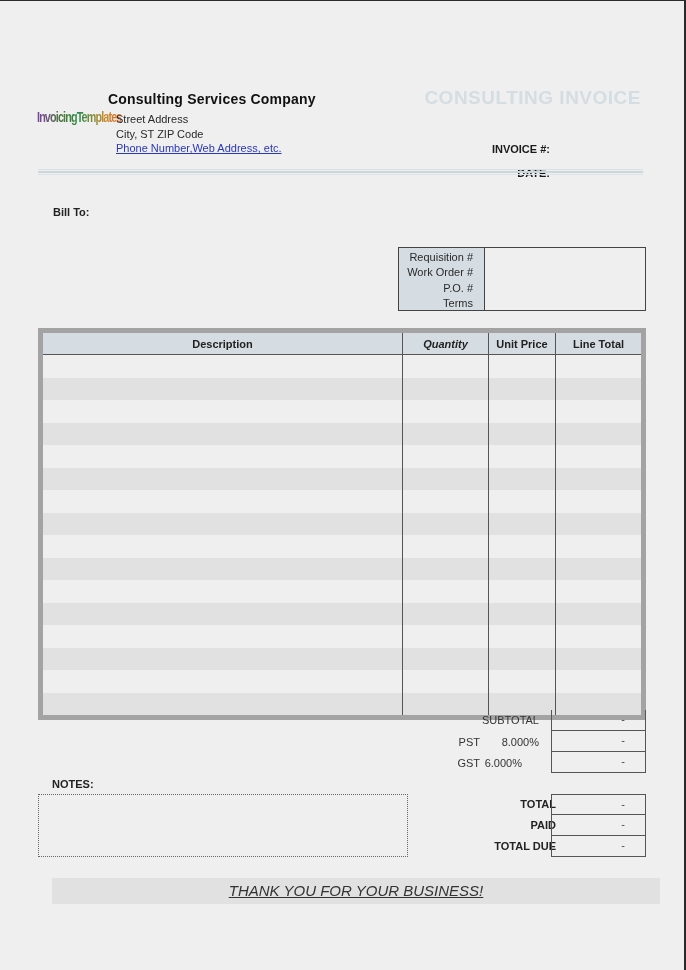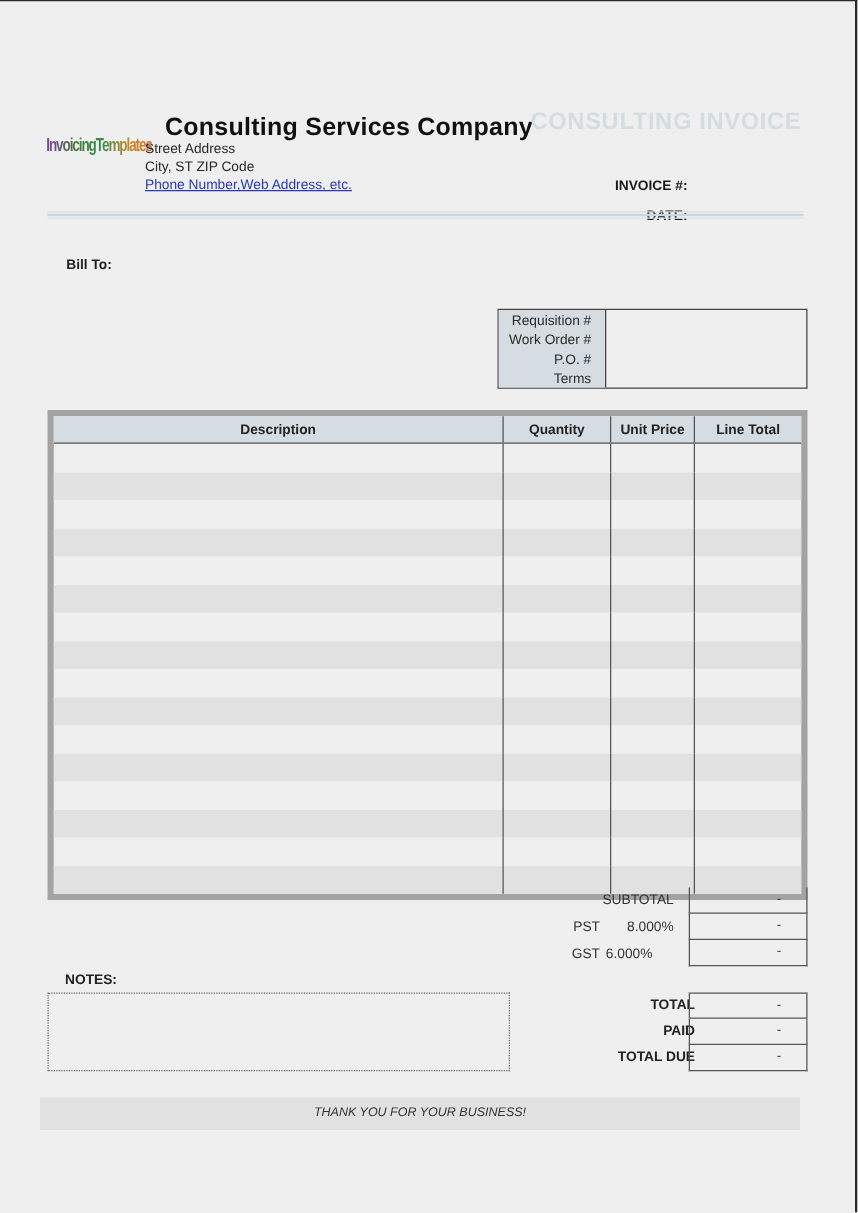--- a/index.html
+++ b/index.html
@@ -8,21 +8,21 @@
   .frame-top { position: absolute; left: 0; top: 0; width: 686px; height: 1px; background: #2a2a2a; }
   .frame-right { position: absolute; right: 0; top: 0; width: 2px; height: 970px; background: #2a2a2a; }
 
   .abs { position: absolute; }
 
   
   .logo { left: 37px; top: 108px; font-family: "Liberation Sans", sans-serif; font-size: 15px; font-weight: bold;
           letter-spacing: -1.2px; transform: scaleX(0.72); transform-origin: left center; white-space: nowrap;
           background: linear-gradient(90deg, #7b3fa0 0%, #4a7a3a 30%, #2f8a4a 50%, #c88a2a 80%, #d9682a 100%);
           -webkit-background-clip: text; background-clip: text; color: transparent; }
-  .company { left: 132px; top: 91px; font-size: 20px; font-weight: bold; letter-spacing: 0.2px; color: #111; }
+  .company { left: 108px; top: 91px; font-size: 14px; font-weight: bold; letter-spacing: 0.2px; color: #111; }
   .addr { left: 116px; font-size: 11px; color: #2a2a2a; }
   .addr.l1 { top: 113px; }
   .addr.l2 { top: 128px; }
   .addr.link { top: 142px; color: #2a37b8; text-decoration: underline; }
   .inv-title { right: 45px; top: 87px; font-size: 19px; font-weight: bold; color: #d4dde2; letter-spacing: 0.5px; }
   .meta-label { right: 136px; font-size: 11px; font-weight: bold; color: #1a1a1a; text-align: right; }
   .meta-label.date { top: 127px; margin-top: 40px; }
   .meta-label.invno { top: 143px; }
   .rule { left: 38px; width: 605px; height: 1px; }
 
@@ -33,21 +33,21 @@
   .req-labels { width: 86px; background: #d5dde2; border-right: 1px solid #444; padding-top: 2px; }
   .req-label { font-size: 11px; color: #2a2a2a; text-align: right; padding-right: 11px; height: 15.3px; line-height: 15.3px; }
   .req-values { flex: 1; }
 
   
   .items { left: 38px; top: 328px; width: 608px; border: 5px solid #a3a3a3; }
   .items-head { display: flex; height: 22px; background: #d5dde2; border-bottom: 1px solid #555; }
   .items-head > div { font-size: 11px; font-weight: bold; color: #222; text-align: center; line-height: 22px; border-right: 1px solid #555; }
   .items-head > div:last-child { border-right: none; }
   .c-desc { width: 360px; }
-  .c-qty { width: 86px; }
+  .c-qty { width: 86px; font-style: italic; }
   .c-unit { width: 67px; }
   .c-line { flex: 1; }
   .items-body { position: relative; }
   .item-row { display: flex; height: 22.5px; }
   .item-row:nth-child(even) { background: #e1e1e1; }
   .item-row > div { border-right: 1px solid #555; }
   .item-row > div:last-child { border-right: none; }
 
   
   .sum-label { font-size: 11px; color: #333; text-align: right; }
@@ -56,21 +56,21 @@
   .sum-box.s2 { top: 731px; height: 21px; line-height: 19px; border-top: none; }
   .sum-box.s3 { top: 752px; height: 21px; line-height: 19px; border-top: none; }
   .sum-box.t1 { top: 794px; height: 21px; line-height: 19px; }
   .sum-box.t2 { top: 815px; height: 21px; line-height: 19px; border-top: none; }
   .sum-box.t3 { top: 836px; height: 21px; line-height: 19px; border-top: none; }
   .tot-label { font-size: 11px; font-weight: bold; color: #222; text-align: right; right: 130px; }
 
   .notes-label { left: 52px; top: 778px; font-size: 11px; font-weight: bold; color: #222; }
   .notes-box { left: 38px; top: 794px; width: 370px; height: 63px; border: 1px dotted #666; }
 
-  .thanks { left: 32px; top: 878px; width: 608px; height: 26px; background: #e1e1e1; font-size: 10px; font-style: italic; color: #333; text-align: center; line-height: 26px; }
+  .thanks { left: 52px; top: 878px; width: 608px; height: 26px; background: #e1e1e1; font-size: 15px; font-style: italic; color: #333; text-align: center; line-height: 26px; text-decoration: underline; }
 </style>
 </head>
 <body>
 
 <div class="frame-top"></div>
 <div class="frame-right"></div>
 
 <div class="abs logo">InvoicingTemplates</div>
 <div class="abs company">Consulting Services Company</div>
 <div class="abs addr l1">Street Address</div>

